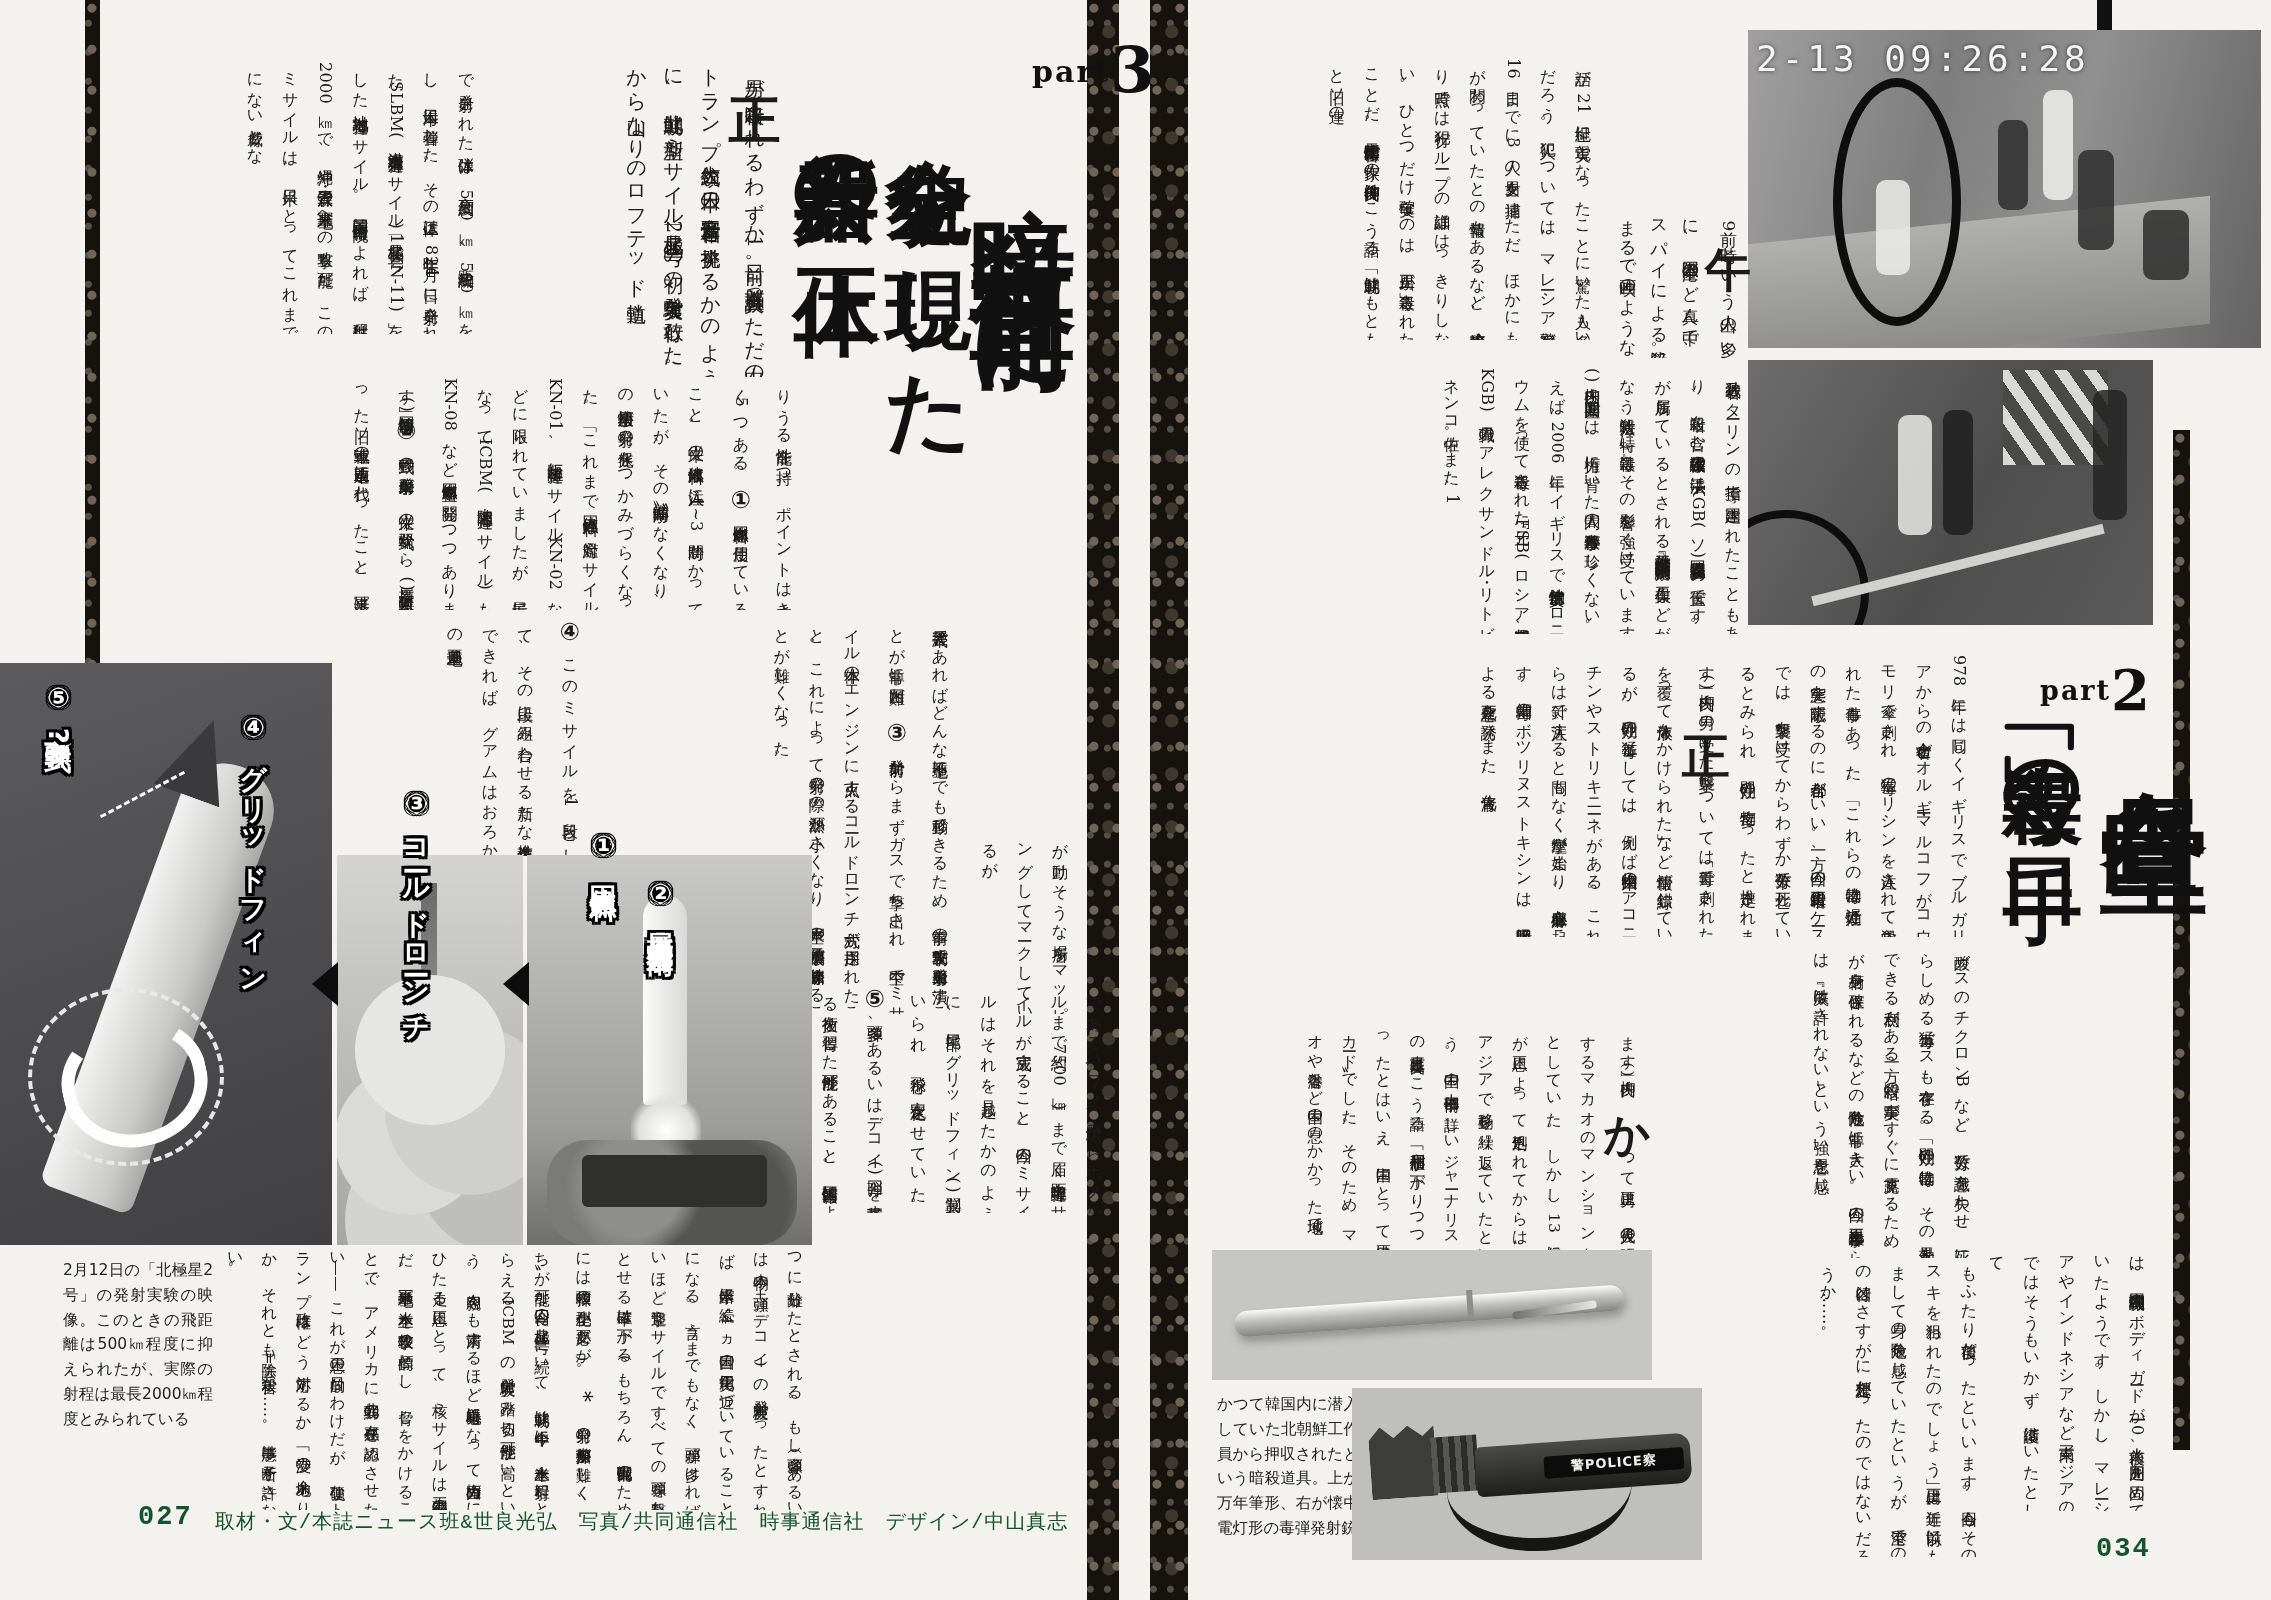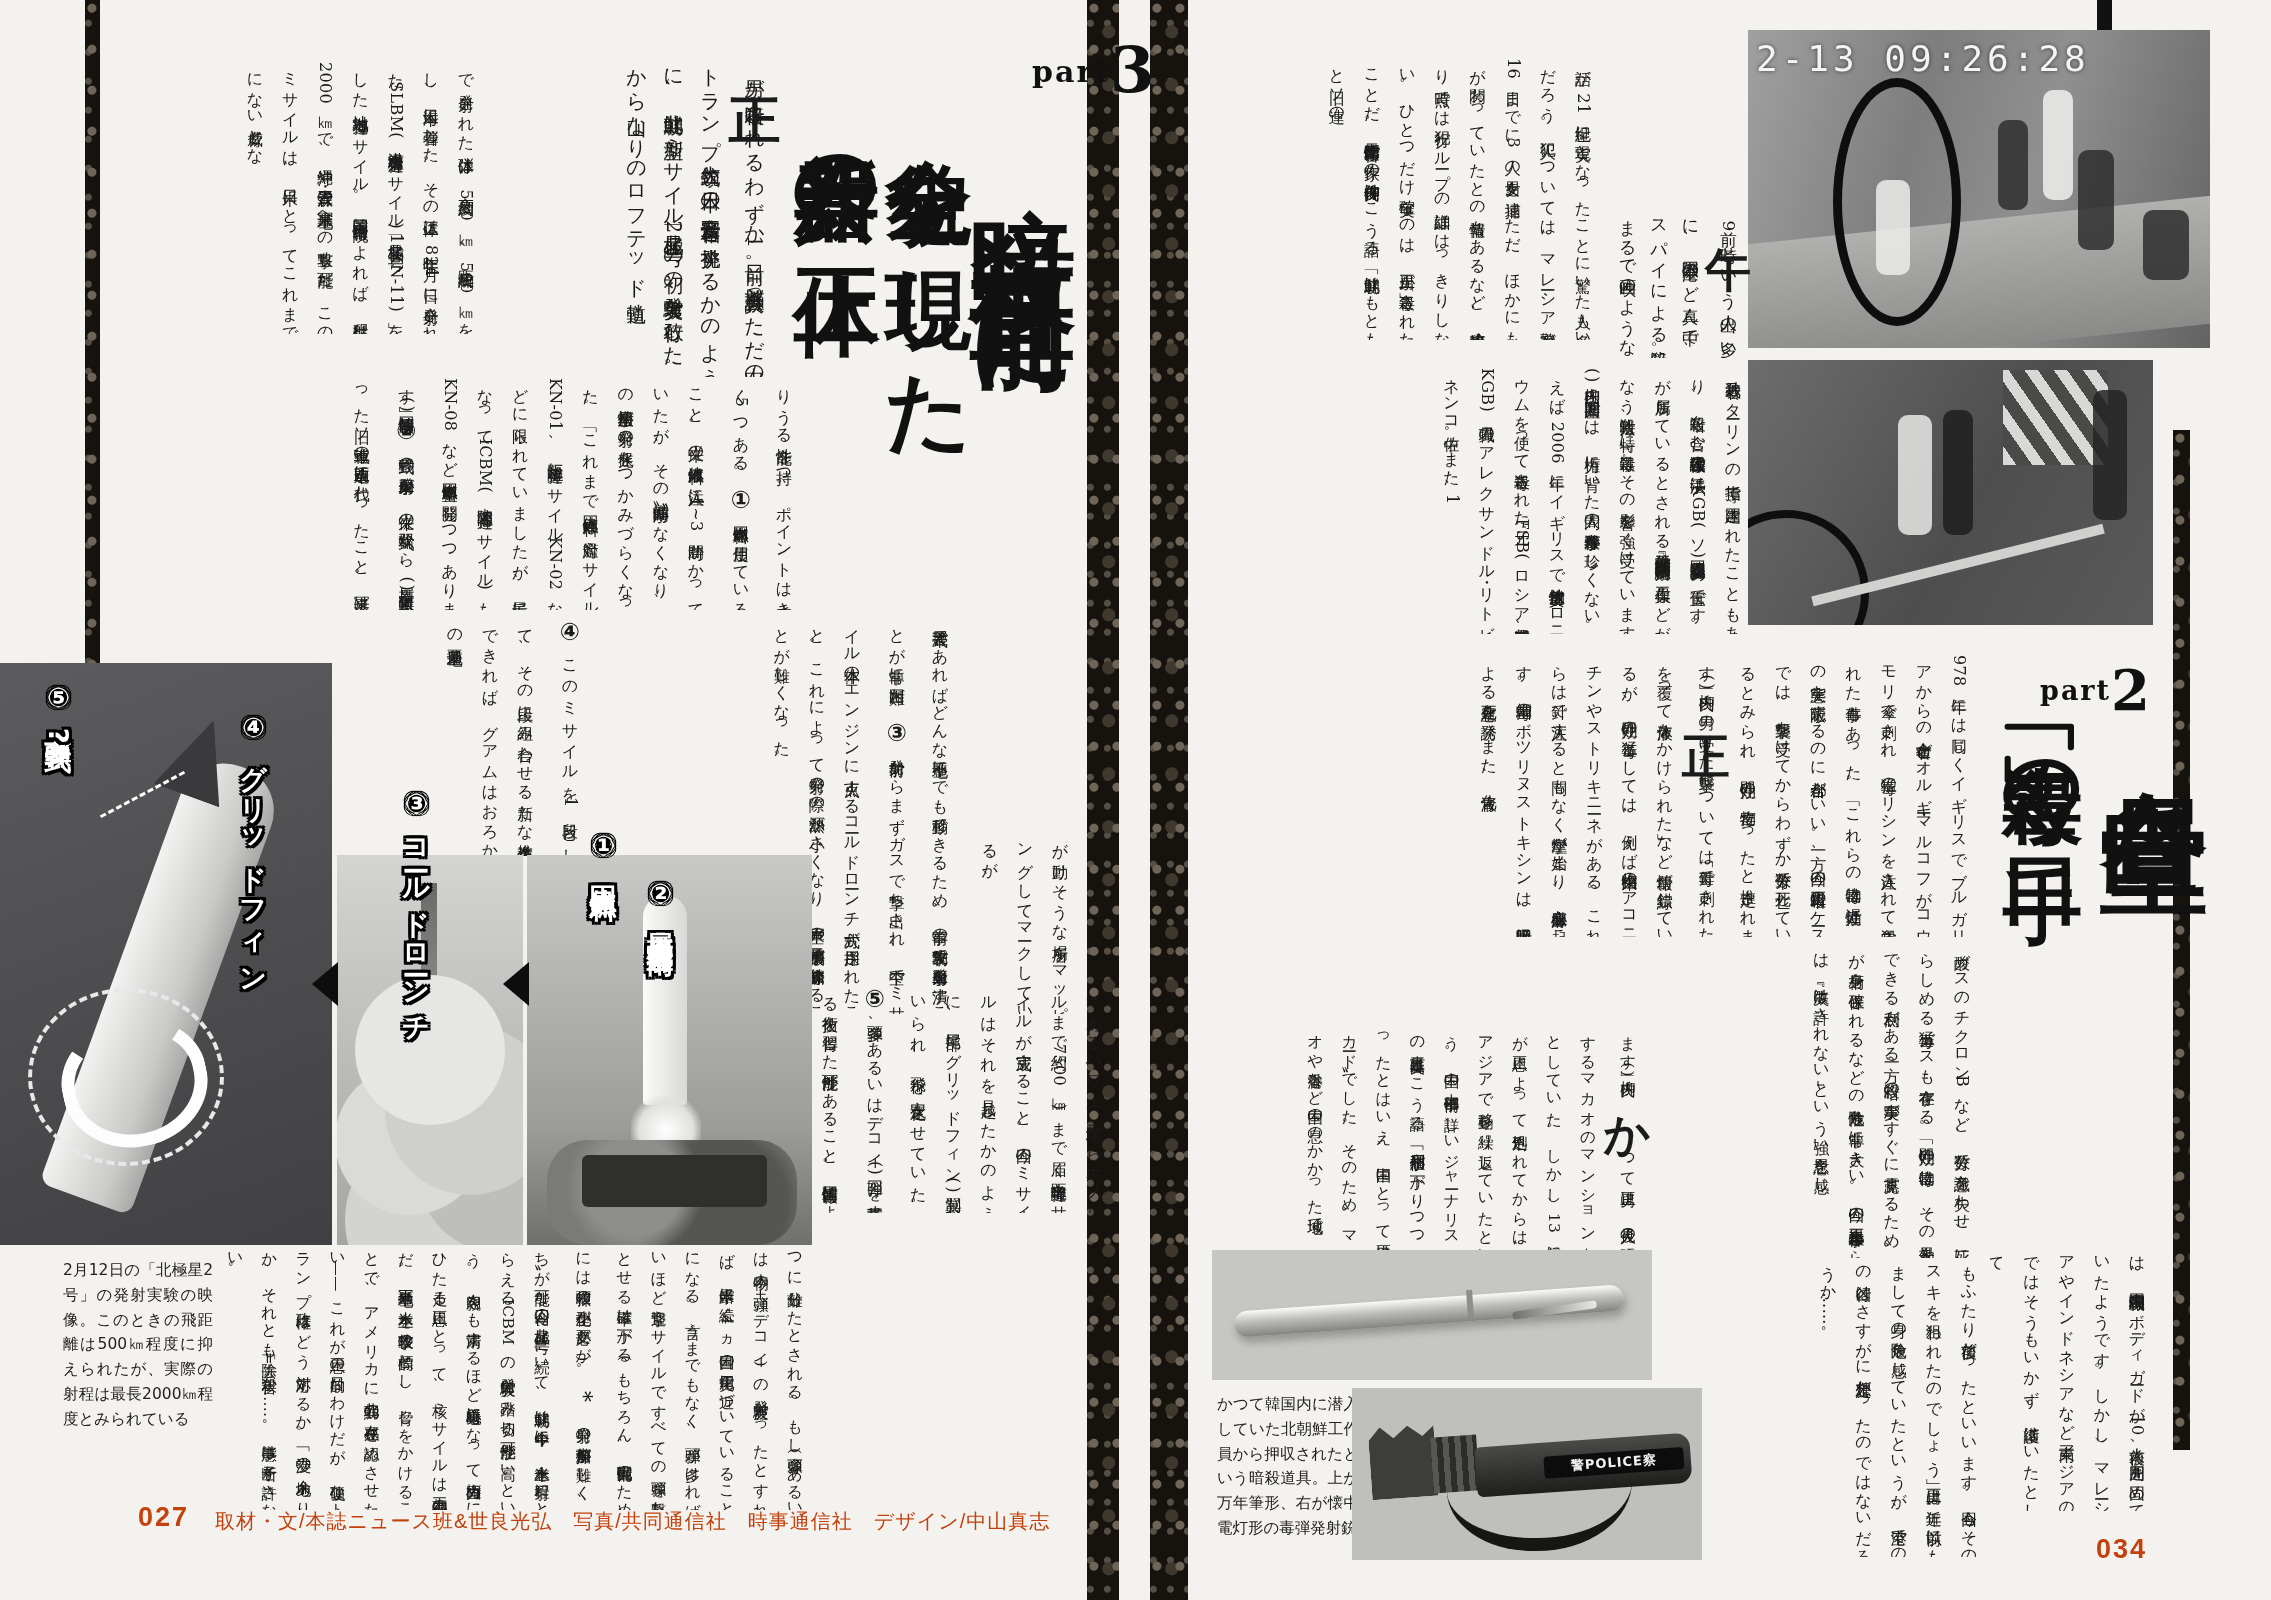--- a/index.html
+++ b/index.html
@@ -21,21 +21,21 @@
   .plabel{position:absolute;writing-mode:vertical-rl;font-family:"DejaVu Sans",sans-serif;font-weight:bold;color:#fff;font-size:27px;letter-spacing:3px;z-index:6;
     text-shadow:-3px -3px 0 #000,3px -3px 0 #000,-3px 3px 0 #000,3px 3px 0 #000,0 -3px 0 #000,0 3px 0 #000,-3px 0 0 #000,3px 0 0 #000;}
   .cap{position:absolute;font-family:"DejaVu Sans",sans-serif;font-size:15.5px;line-height:1.6;color:#222;text-align:justify;}
   .camo{position:absolute;background-color:#16130f;background-image:
     radial-gradient(circle at 30% 20%,#6e6457 0 4px,transparent 5px),
     radial-gradient(circle at 70% 60%,#3e382f 0 6px,transparent 7px),
     radial-gradient(circle at 20% 80%,#554e44 0 3px,transparent 4px);
     background-size:23px 41px,31px 53px,17px 29px;}
   .ring{position:absolute;border:6px solid #f2f2f2;border-radius:50%;}
   .tri{position:absolute;width:0;height:0;border-top:22px solid transparent;border-bottom:22px solid transparent;border-right:26px solid #0d0d0d;z-index:7;}
-  .footer{position:absolute;font-family:Liberation Sans, sans-serif;color:#c2410c;}
+  .footer{position:absolute;font-family:Liberation Mono, monospace;color:#14532d;}
   .pageno{font-weight:bold;font-size:27px;letter-spacing:2px;}
   .credits{font-size:20px;letter-spacing:1px;}
   .ts{position:absolute;font-family:"DejaVu Sans Mono",monospace;color:#f4f4f4;font-size:36px;letter-spacing:4px;text-shadow:0 0 4px rgba(0,0,0,.6);}
   .whitebox{position:absolute;background:#fdfdfc;padding:8px 7px;}
   .figure{position:absolute;background:#2e2e2e;border-radius:10px;opacity:.85;}
   .smoke{position:absolute;border-radius:50%;}
 </style>
 </head>
 <body>
 
@@ -113,21 +113,21 @@
 <div class="plabel" style="left:642px;top:878px;">②履帯式発射車両</div>
 
 <div class="tri" style="left:312px;top:962px;"></div>
 <div class="tri" style="left:503px;top:962px;"></div>
 
 <div class="cap" style="left:63px;top:1258px;width:150px;">2月12日の「北極星2号」の発射実験の映像。このときの飛距離は500㎞程度に抑えられたが、実際の射程は最長2000㎞程度とみられている</div>
 
 <div class="footer pageno" style="left:138px;top:1502px;">027</div>
 <div class="footer credits" style="left:215px;top:1508px;">取材・文/本誌ニュース班&amp;世良光弘　写真/共同通信社　時事通信社　デザイン/中山真志</div>
 
-<div class="photo" style="left:1748px;top:30px;width:462px;height:318px;background:linear-gradient(105deg,#a0a0a0,#7e7e7e 35%,#909090 60%,#636363);">
+<div class="photo" style="left:1748px;top:30px;width:497px;height:318px;background:linear-gradient(105deg,#a0a0a0,#7e7e7e 35%,#909090 60%,#636363);padding-left:16px;">
   <div class="abs" style="left:0;top:190px;width:462px;height:128px;background:linear-gradient(#b0b0ae,#8a8a88);transform:skewY(-6deg);"></div>
   <div class="figure" style="left:128px;top:150px;width:34px;height:95px;background:#ececea;"></div>
   <div class="figure" style="left:295px;top:60px;width:30px;height:110px;background:#f0f0ee;"></div>
   <div class="figure" style="left:330px;top:120px;width:36px;height:100px;"></div>
   <div class="figure" style="left:250px;top:90px;width:30px;height:90px;"></div>
   <div class="figure" style="left:395px;top:180px;width:46px;height:70px;"></div>
   <div class="ring" style="left:85px;top:48px;width:110px;height:230px;border-color:#0e0e0e;border-width:9px;"></div>
   <div class="ts" style="left:8px;top:8px;">2-13 09:26:28</div>
 </div>
 

